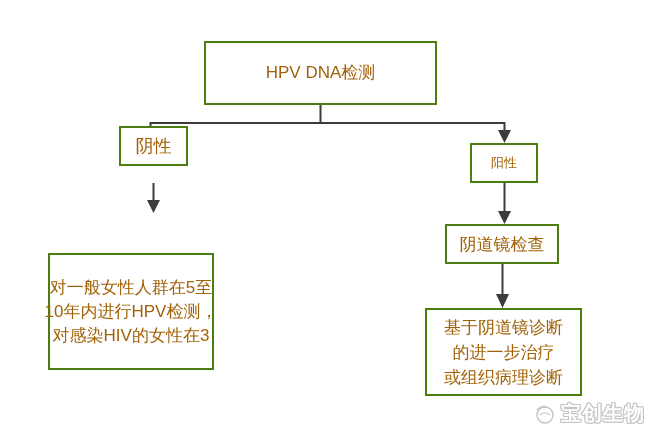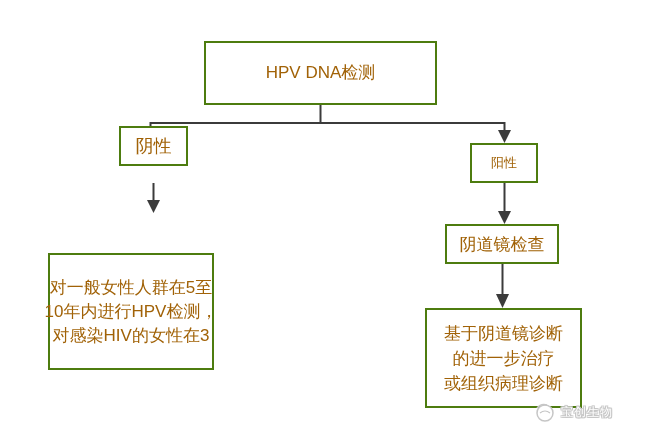--- a/index.html
+++ b/index.html
@@ -51,34 +51,34 @@
   .node-negative-followup {
     left: 48px; top: 213px; width: 166px; height: 117px;
     font-size: 17px; line-height: 24px; margin-top: 40px;
   }
   .node-colposcopy {
     left: 445px; top: 224px; width: 114px; height: 40px;
     font-size: 17px;
     align-items: center;
   }
   .node-treatment {
-    left: 425px; top: 308px; width: 157px; height: 100px;
+    left: 425px; top: 308px; width: 157px; height: 88px;
     font-size: 17px; line-height: 25px;
   }
 
   .watermark {
     position: absolute;
     left: 533px; top: 400px;
     display: flex;
     align-items: center;
     gap: 4px;
   }
   .watermark-text {
-    font-size: 12px;
-    font-weight: normal;
+    font-size: 20px;
+    font-weight: bold;
     letter-spacing: 1px;
     color: #ffffff;
     text-shadow:
       -1px 0 #c6c6c6, 1px 0 #c6c6c6,
       0 -1px #c6c6c6, 0 1px #c6c6c6,
       -1px -1px #c6c6c6, 1px 1px #c6c6c6,
       -1px 1px #c6c6c6, 1px -1px #c6c6c6;
     white-space: nowrap;
   }
 </style>

